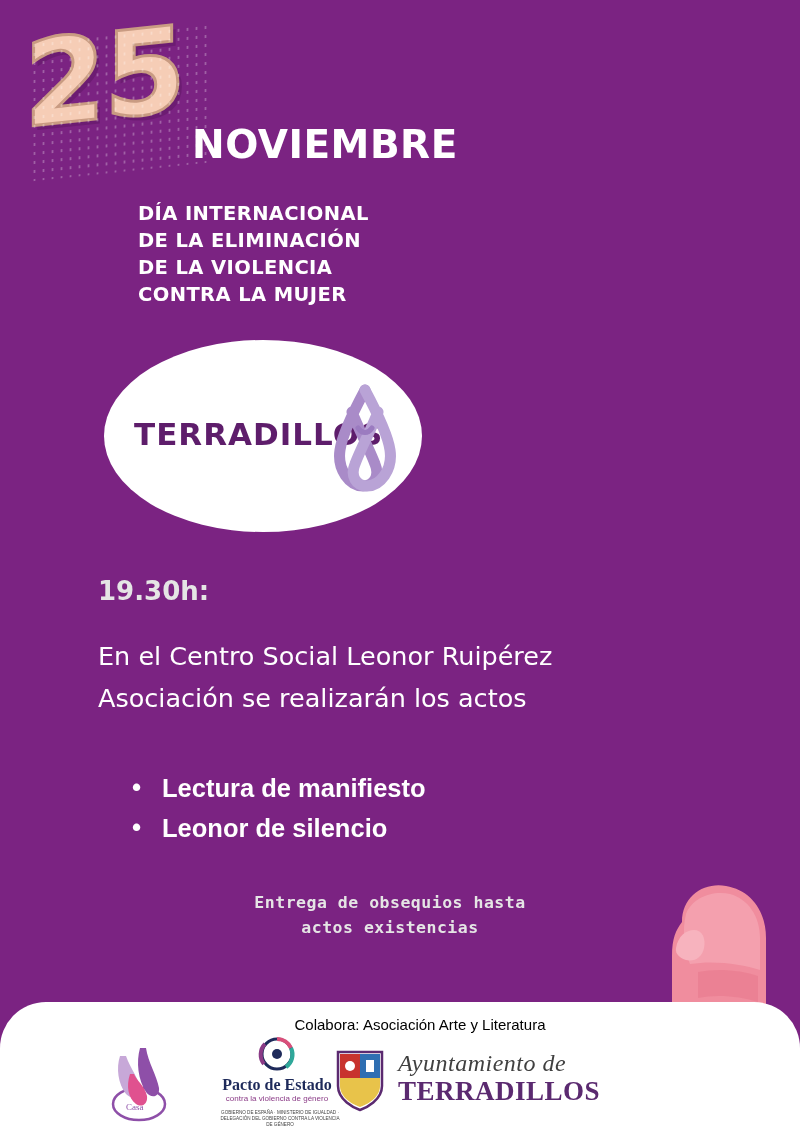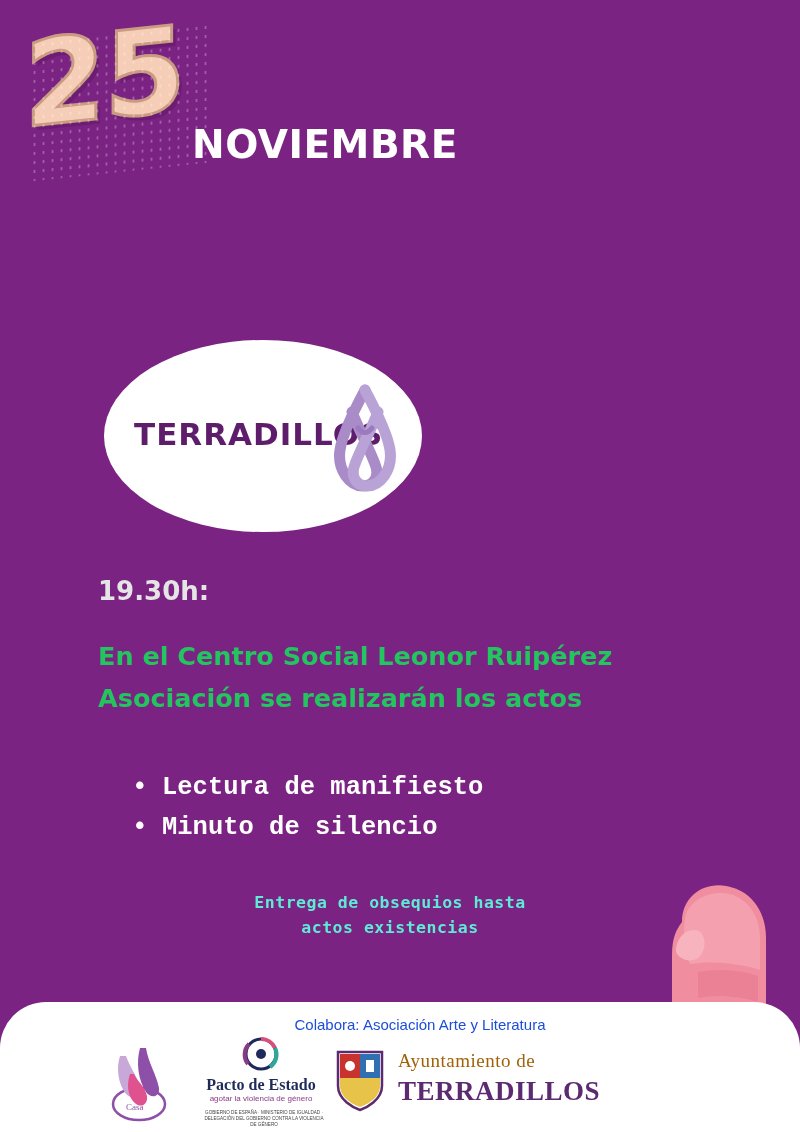--- a/index.html
+++ b/index.html
@@ -114,35 +114,35 @@
     font-family: "DejaVu Sans", sans-serif;
     font-weight: bold;
     font-size: 26px;
     color: #e5e5e5;
   }
   #body-text {
     position: absolute;
     left: 98px; top: 635px;
     width: 560px;
     font-family: "DejaVu Sans", sans-serif;
-    font-weight: bold;
+    font-weight: normal;
     font-size: 25.5px;
     line-height: 42px;
-    color: #22c55e;
+    color: #ffffff;
   }
   #bullets {
     position: absolute;
     left: 126px; top: 768px;
     width: 500px;
     list-style: none;
   }
   #bullets li {
     position: relative;
     padding-left: 36px;
-    font-family: Liberation Mono, monospace;
+    font-family: Liberation Sans, sans-serif;
     font-weight: bold;
     font-size: 25.5px;
     line-height: 40px;
     color: #FFFFFF;
   }
   #bullets li::before {
     content: "\2022";
     position: absolute;
     left: 6px; top: -1px;
     font-size: 26px;
@@ -151,21 +151,21 @@
   #gifts {
     position: absolute;
     left: 190px; top: 890px;
     width: 400px;
     text-align: center;
     font-family: "DejaVu Sans Mono", monospace;
     font-weight: bold;
     font-size: 16.5px;
     line-height: 25px;
     letter-spacing: 0.5px;
-    color: #5eead4;
+    color: #e5e5e5;
   }
 
   
   #fist {
     position: absolute;
     right: 28px; bottom: 0;
     width: 130px; height: 280px;
   }
 
   
@@ -177,78 +177,84 @@
     border-top-left-radius: 46px;
     border-top-right-radius: 46px;
   }
   #collab {
     position: absolute;
     left: 250px; top: 14px;
     width: 340px;
     text-align: center;
     font-family: "Liberation Sans", sans-serif;
     font-size: 15px;
-    color: #1d4ed8;
+    color: #000000;
   }
   #logo-hands { position: absolute; left: 96px; top: 32px; width: 86px; height: 88px; }
-  #logo-pacto { position: absolute; left: 196px; top: 30px; width: 130px; height: 92px; }
+  #logo-pacto { position: absolute; left: 212px; top: 30px; width: 130px; height: 92px; }
   #logo-ayto  { position: absolute; left: 332px; top: 46px; width: 276px; height: 70px; }
   #pacto-title {
     position: absolute; left: 0; top: 44px; width: 130px; text-align: center;
     font-family: "Liberation Serif", serif; font-weight: bold; font-size: 16px; color: #1E2A5A;
   }
   #pacto-sub {
     position: absolute; left: 0; top: 62px; width: 130px; text-align: center;
     font-family: "Liberation Sans", sans-serif; font-size: 8px; color: #8A3A86;
   }
   #pacto-gov {
     position: absolute; left: 6px; top: 78px; width: 124px; text-align: center;
     font-family: "Liberation Sans", sans-serif; font-size: 4.6px; line-height: 6px; color: #444;
   }
   #ayto-line1 {
     position: absolute; left: 66px; top: 2px;
-    font-family: "Liberation Serif", serif; font-size: 19px; color: #a16207; letter-spacing: 0.5px;
+    font-family: "Liberation Serif", serif; font-size: 24px; color: #404040; letter-spacing: 0.5px; font-style: italic;
   }
   #ayto-line2 {
     position: absolute; left: 66px; top: 28px;
     font-family: "Liberation Serif", serif; font-weight: bold; font-size: 27px; color: #5B2A70; letter-spacing: 0.5px;
   }
 </style>
 </head>
 <body>
 
 <div id="poster">
 
   <div id="date-block">
     <div id="big-25">25</div>
     <div id="big-25-dots"></div>
     <div id="month">NOVIEMBRE</div>
   </div>
 
+  <div id="subtitle">
+    <div>DÍA INTERNACIONAL</div>
+    <div>DE LA ELIMINACIÓN</div>
+    <div>DE LA VIOLENCIA</div>
+    <div>CONTRA LA MUJER</div>
+  </div>
 
 
   <div id="oval">
     <div id="oval-text">TERRADILLOS</div>
     <svg id="ribbon" viewBox="0 0 74 108">
       <path d="M37 6 C22 34 14 52 12 66 C9 86 22 102 35 102 C46 102 52 92 47 80 C41 64 31 46 24 28" fill="none" stroke="#A98BC8" stroke-width="11" stroke-linecap="round"></path>
       <path d="M37 6 C52 34 60 52 62 66 C65 86 52 102 39 102 C28 102 22 92 27 80 C33 64 43 46 50 28" fill="none" stroke="#B9A3D6" stroke-width="11" stroke-linecap="round"></path>
       <path d="M30 44 C34 50 40 50 44 44" fill="none" stroke="#9B7BC0" stroke-width="5" stroke-linecap="round"></path>
     </svg>
   </div>
 
   <div id="time">19.30h:</div>
 
   <div id="body-text">
     <div>En el Centro Social Leonor Ruipérez</div>
     <div>Asociación se realizarán los actos</div>
   </div>
 
   <ul id="bullets">
     <li>Lectura de manifiesto</li>
-    <li>Minuto de silencio</li>
+    <li>Leonor de silencio</li>
   </ul>
 
   <div id="gifts">
     <div>Entrega de obsequios hasta</div>
     <div>actos existencias</div>
   </div>
 
   <svg id="fist" viewBox="0 0 130 280">
 
     <path d="M34 196 L112 196 L116 280 L28 280 Z" fill="#F2A93B"></path>
@@ -281,21 +287,21 @@
 
     <div id="logo-pacto">
       <svg viewBox="0 0 130 44" style="position:absolute;left:0;top:0;width:130px;height:44px;">
         <circle cx="65" cy="22" r="15" fill="none" stroke="#1E2A5A" stroke-width="3"></circle>
         <path d="M65 7 A15 15 0 0 1 79 16" fill="none" stroke="#D94F7A" stroke-width="4"></path>
         <path d="M79 16 A15 15 0 0 1 74 35" fill="none" stroke="#2FA89A" stroke-width="4"></path>
         <path d="M52 32 A15 15 0 0 1 53 12" fill="none" stroke="#8A3A86" stroke-width="4"></path>
         <circle cx="65" cy="22" r="5" fill="#1E2A5A"></circle>
       </svg>
       <div id="pacto-title">Pacto de Estado</div>
-      <div id="pacto-sub">agotar la violencia de género</div>
+      <div id="pacto-sub">contra la violencia de género</div>
       <div id="pacto-gov">GOBIERNO DE ESPAÑA · MINISTERIO DE IGUALDAD · DELEGACIÓN DEL GOBIERNO CONTRA LA VIOLENCIA DE GÉNERO</div>
     </div>
 
     <div id="logo-ayto">
       <svg viewBox="0 0 56 64" style="position:absolute;left:0;top:0;width:56px;height:64px;">
         <path d="M6 4 L50 4 L50 38 C50 52 34 60 28 62 C22 60 6 52 6 38 Z" fill="#FFFFFF" stroke="#5B2A70" stroke-width="2.5"></path>
         <path d="M8 6 L28 6 L28 30 L8 30 Z" fill="#C8332E"></path>
         <path d="M28 6 L48 6 L48 30 L28 30 Z" fill="#2F6FB2"></path>
         <path d="M8 30 L48 30 L48 38 C48 50 34 57 28 59 C22 57 8 50 8 38 Z" fill="#E8C34A"></path>
         <circle cx="18" cy="18" r="5" fill="#FFFFFF"></circle>

